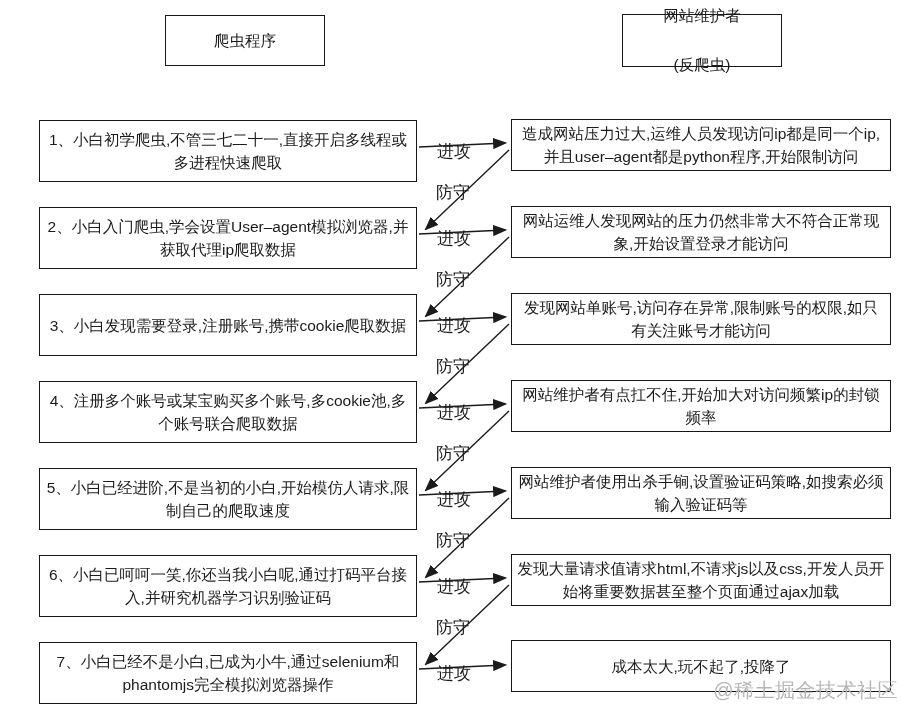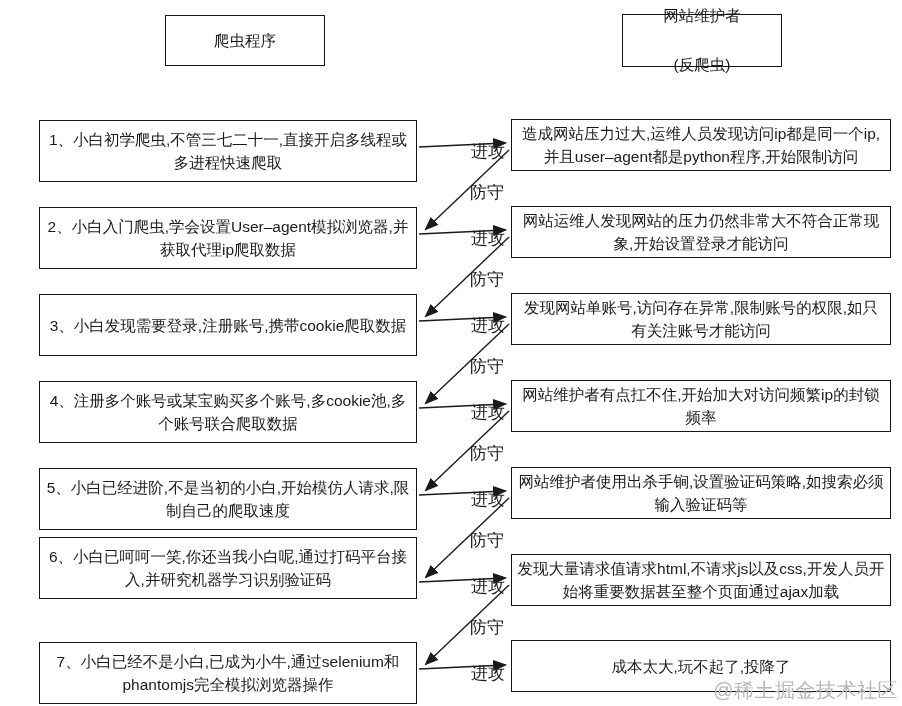--- a/index.html
+++ b/index.html
@@ -30,26 +30,25 @@
     line-height: 23px;
     padding: 0 5px;
   }
   .left-box  { left: 39px;  width: 378px; height: 62px; }
   .right-box { left: 511px; width: 380px; height: 52px; align-items: center; }
   .header-left  { left: 165px; top: 15px; width: 160px; height: 51px; }
   .header-right { left: 622px; top: 14px; width: 160px; height: 53px; flex-direction: column; line-height: 22px; gap: 27px; }
   .arrow-label {
     position: absolute;
     width: 52px;
-    text-align: right;
+    text-align: left;
     font-size: 17px;
     line-height: 20px;
     color: #1b1b1b;
     white-space: nowrap;
-    margin-left: 16px;
   }
   .attack-label { left: 437px; }
   .defend-label { left: 436px; }
   .watermark {
     position: absolute;
     top: 677px;
     right: 4px;
     font-size: 20px;
     letter-spacing: 0.5px;
     color: #b6b6b6;
@@ -100,21 +99,21 @@
   </div>
   <div class="box left-box" style="top:294px">
     <span>3、小白发现需要登录,注册账号,携带cookie爬取数据</span>
   </div>
   <div class="box left-box" style="top:381px">
     <span>4、注册多个账号或某宝购买多个账号,多cookie池,多个账号联合爬取数据</span>
   </div>
   <div class="box left-box" style="top:468px">
     <span>5、小白已经进阶,不是当初的小白,开始模仿人请求,限制自己的爬取速度</span>
   </div>
-  <div class="box left-box" style="top:537px">
+  <div class="box left-box" style="top:555px">
     <span>6、小白已呵呵一笑,你还当我小白呢,通过打码平台接入,并研究机器学习识别验证码</span>
   </div>
   <div class="box left-box" style="top:642px">
     <span>7、小白已经不是小白,已成为小牛,通过selenium和phantomjs完全模拟浏览器操作</span>
   </div>
 
   <div class="box right-box" style="top:119px">
     <span>造成网站压力过大,运维人员发现访问ip都是同一个ip,并且user–agent都是python程序,开始限制访问</span>
   </div>
   <div class="box right-box" style="top:206px">

